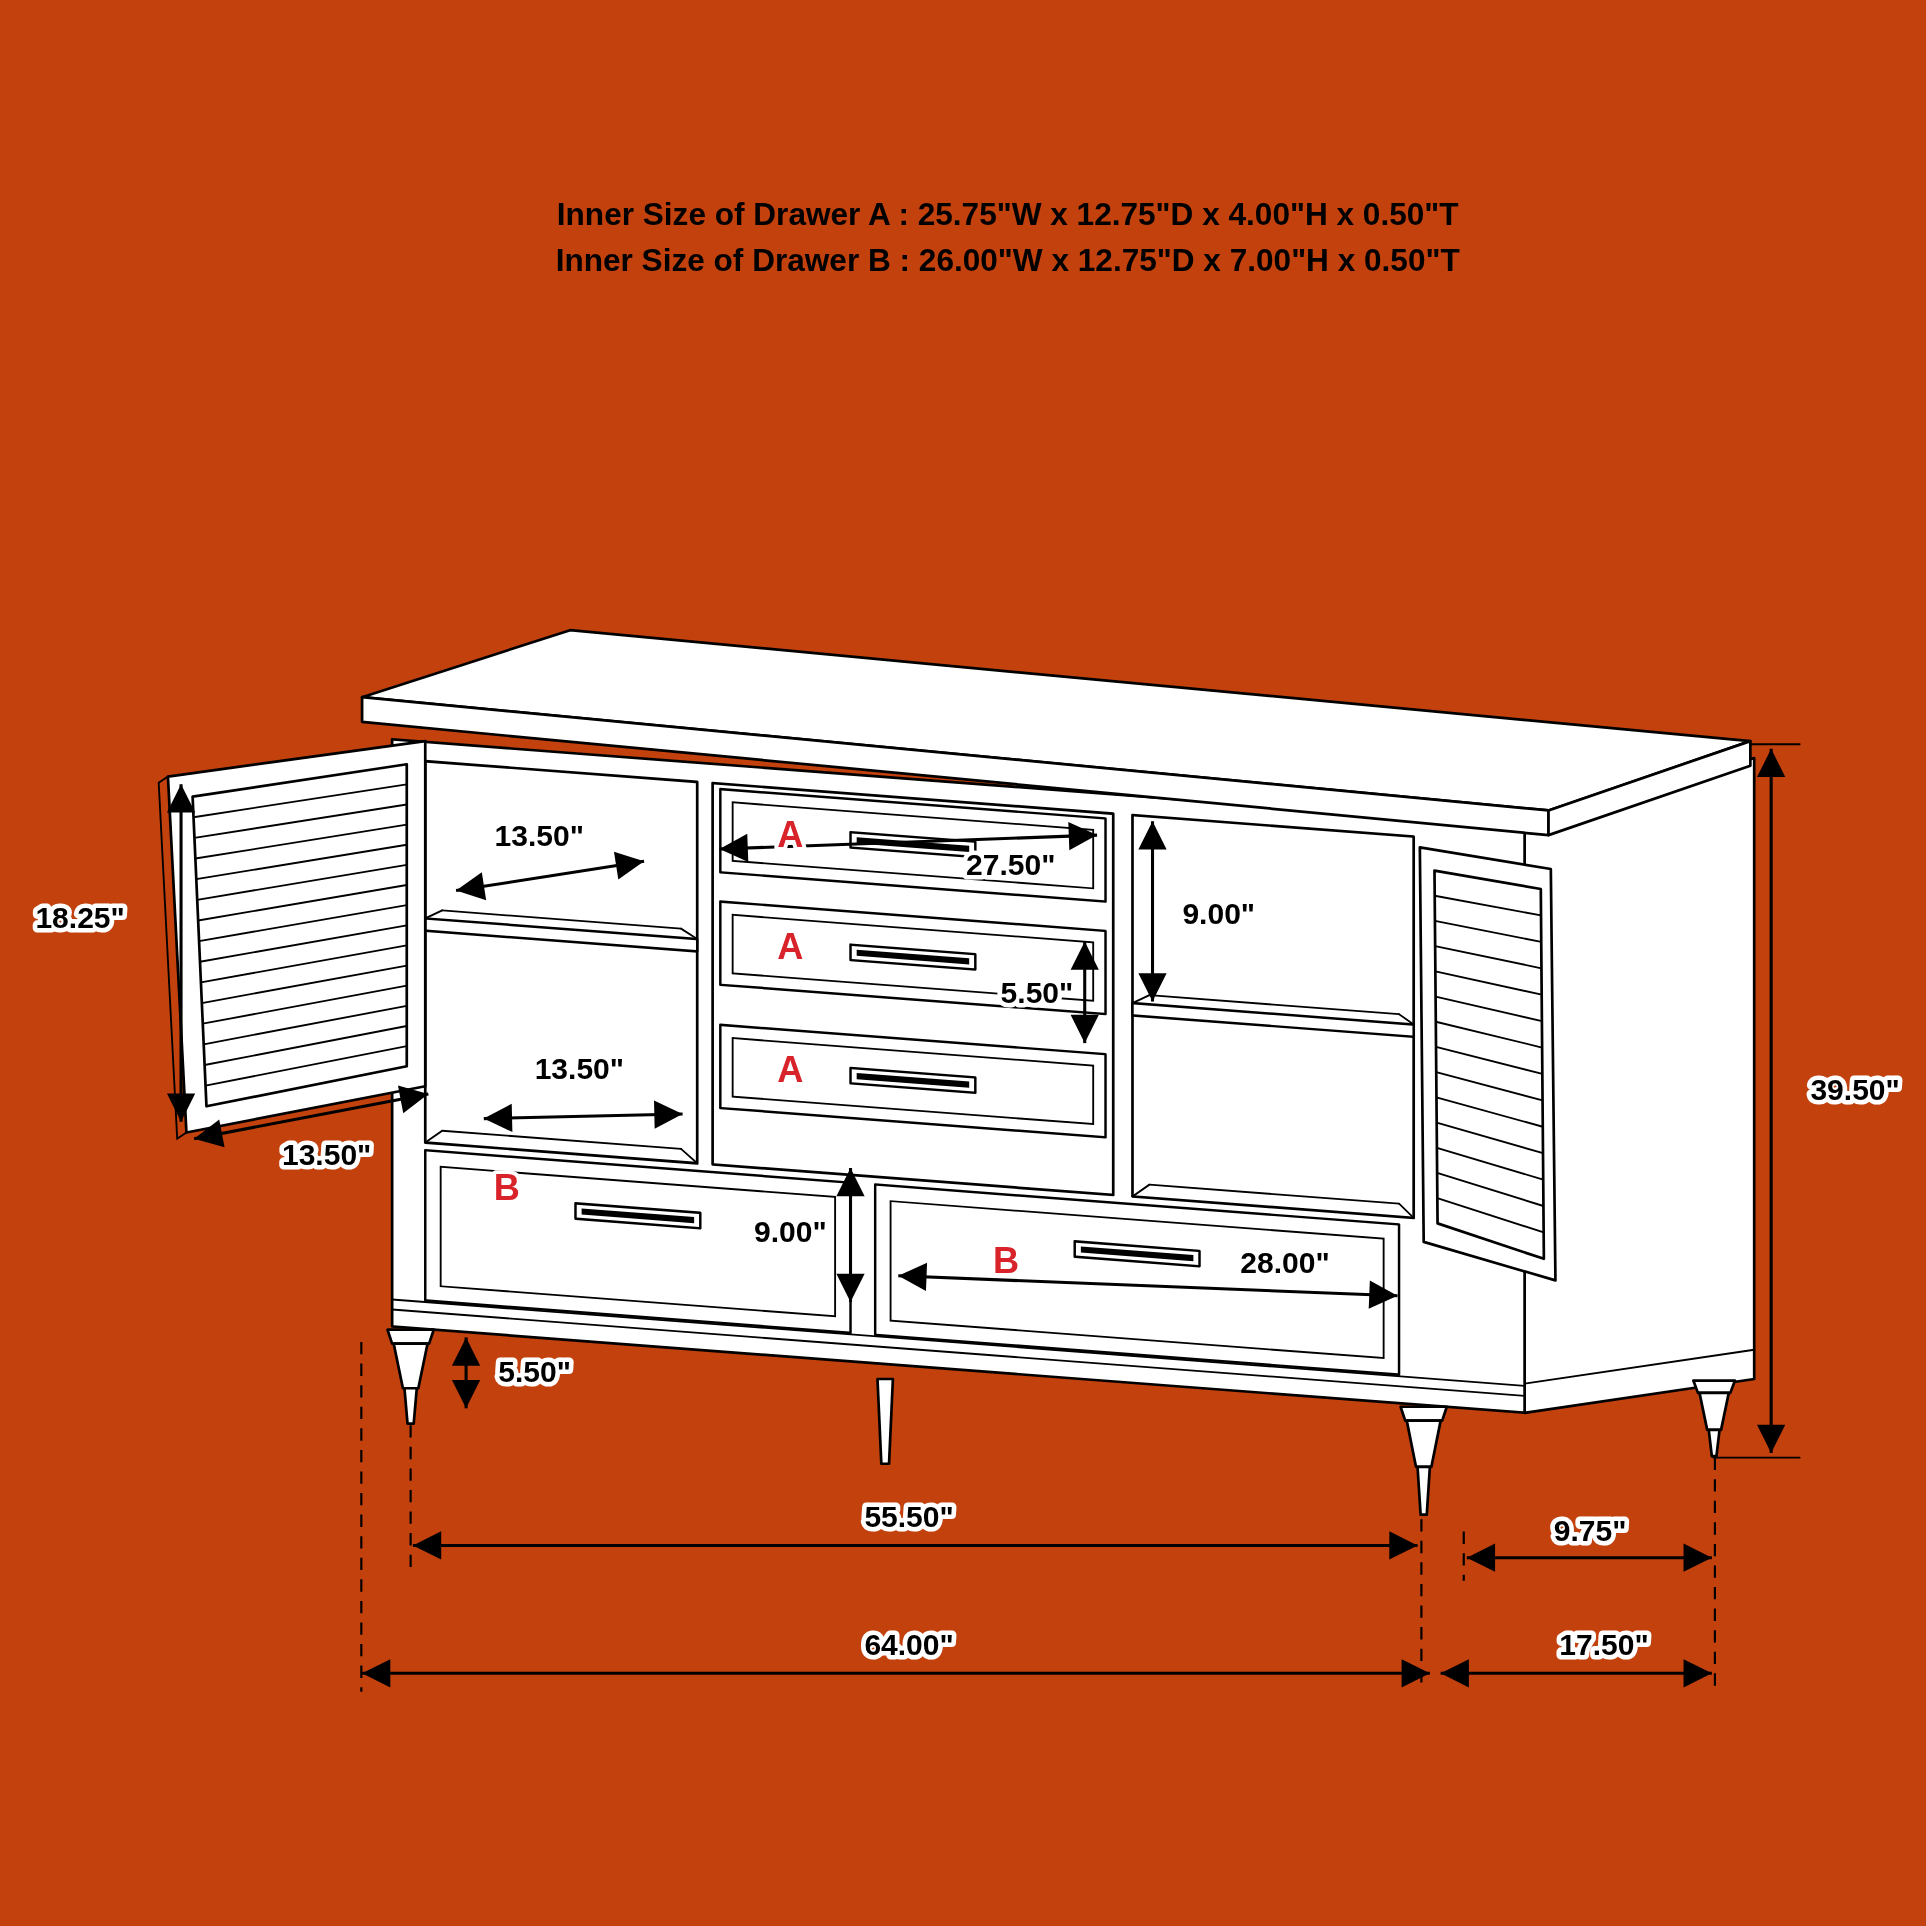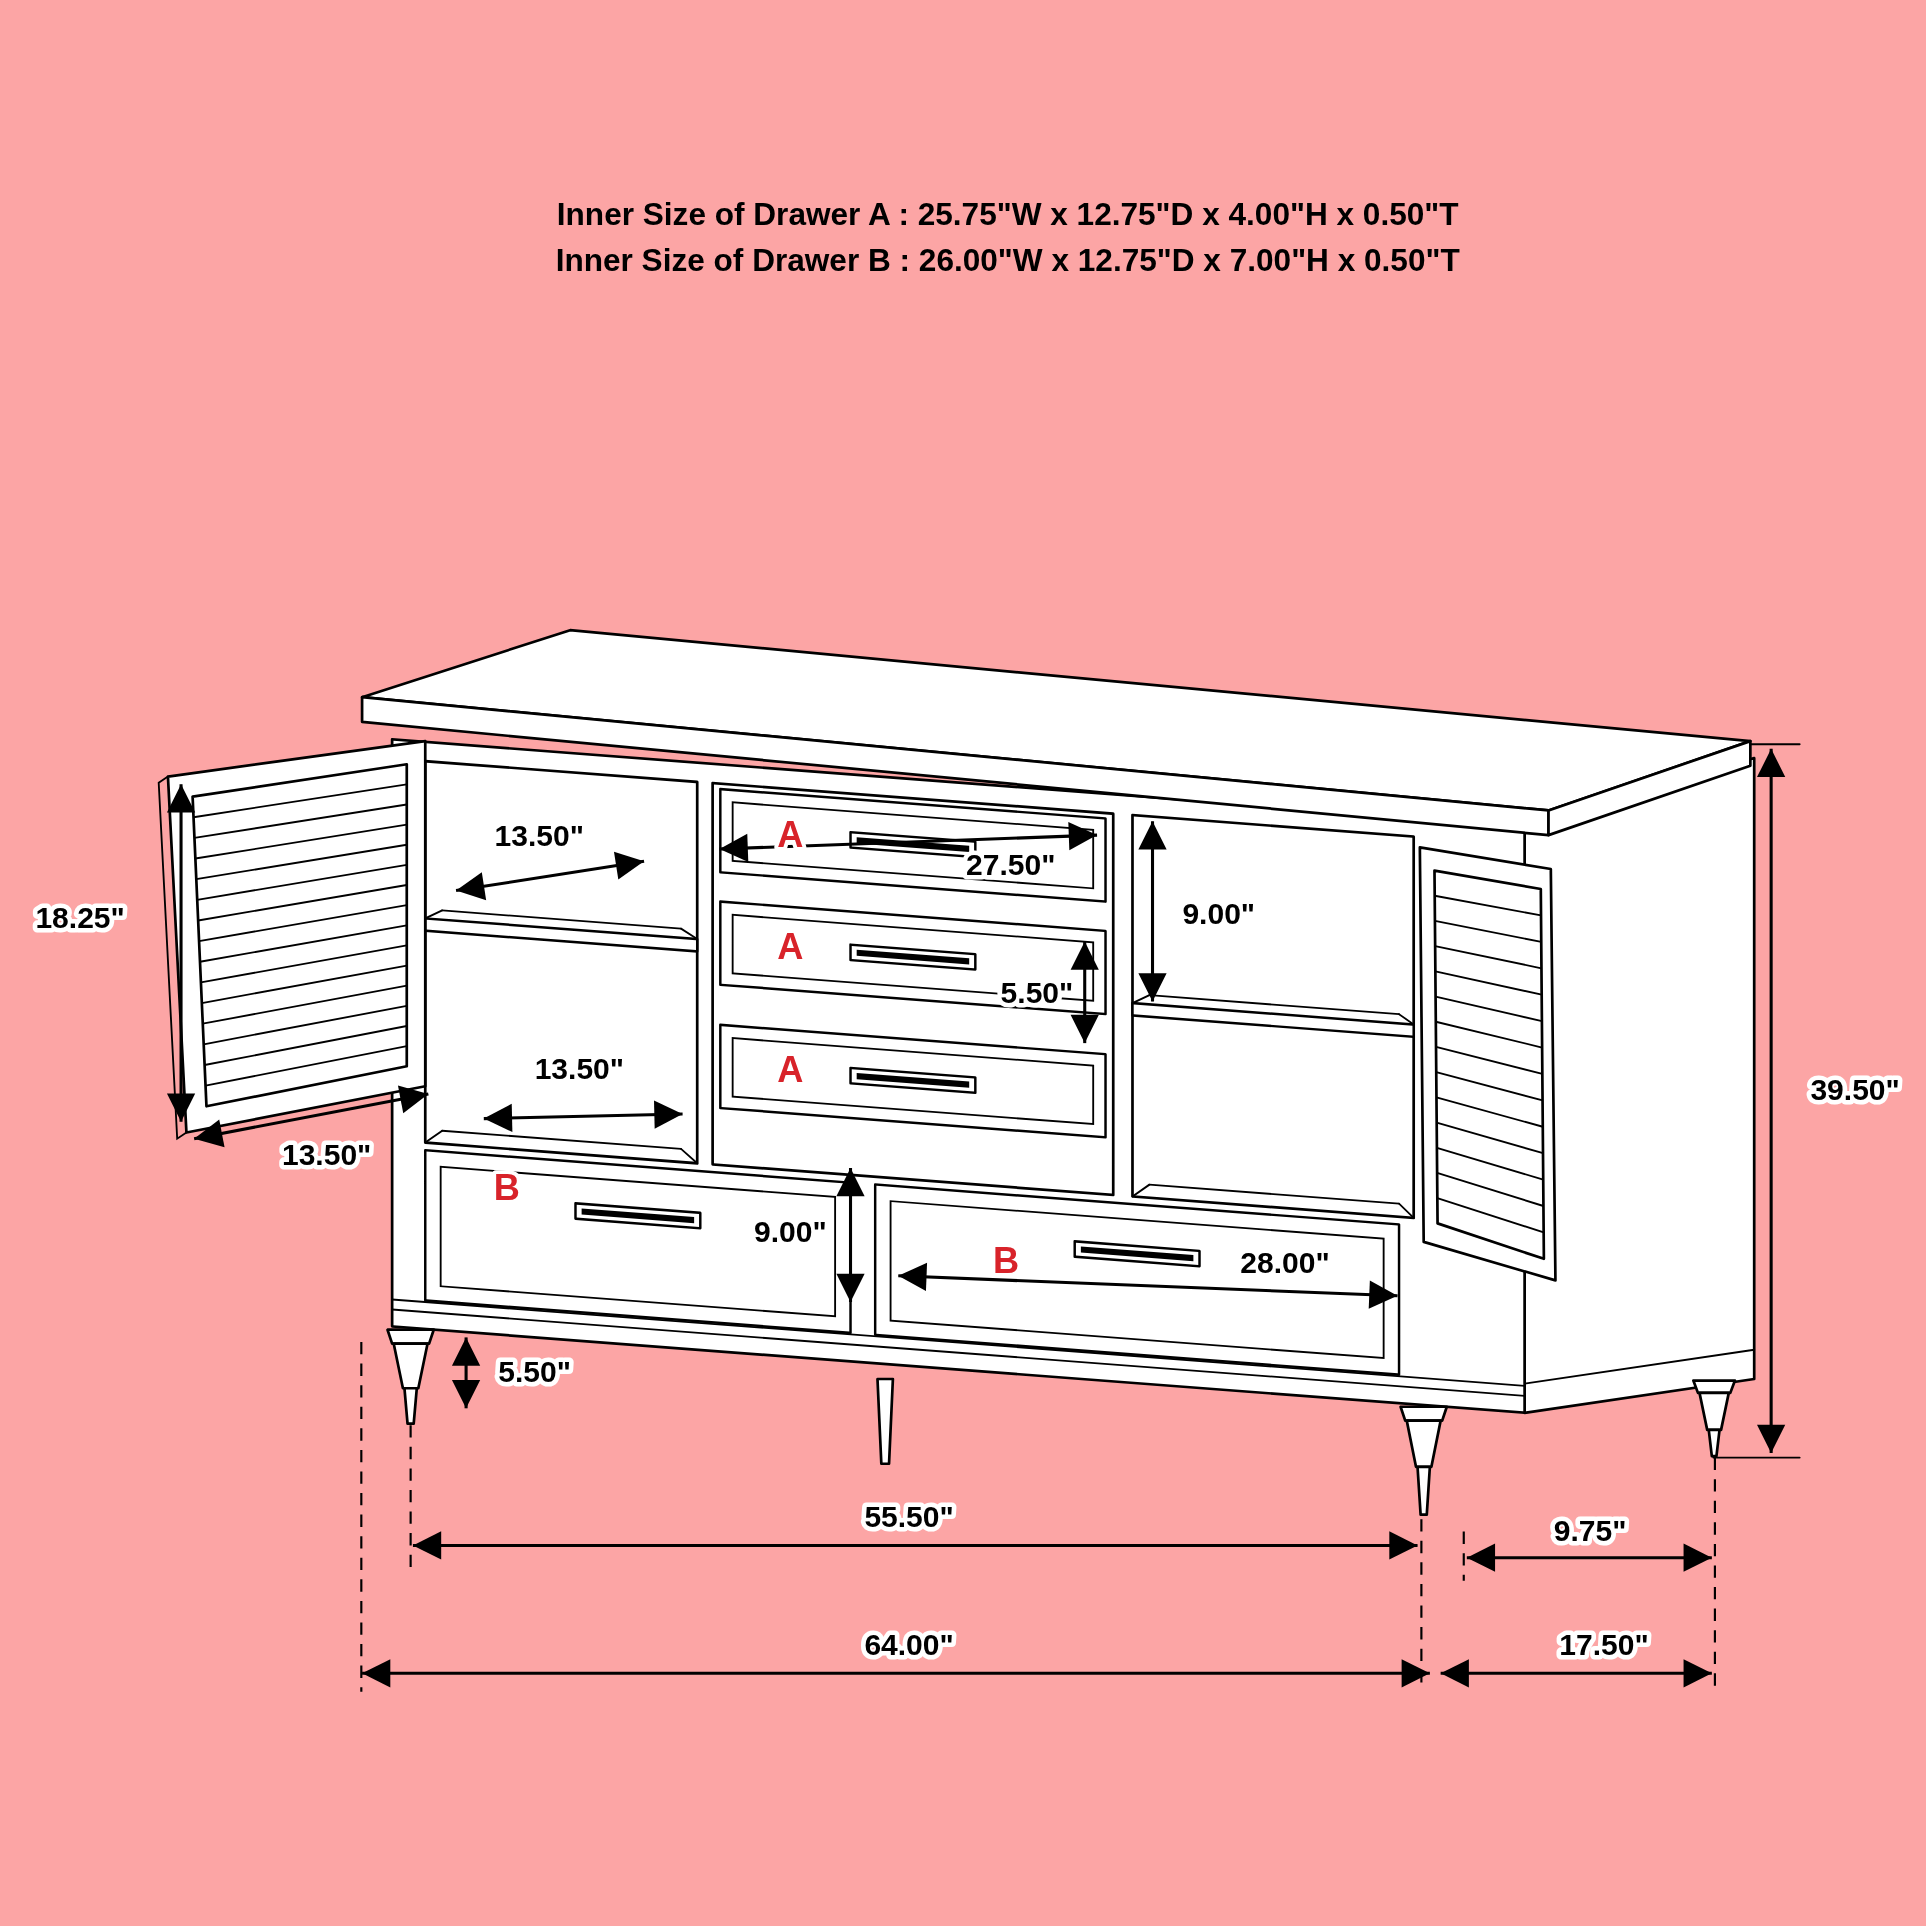--- a/index.html
+++ b/index.html
@@ -1,16 +1,16 @@
 <!DOCTYPE html>
 <html style="font-size:12.3px"><head>
 <meta charset="utf-8">
 <style>
   html,body { margin:0; padding:0; background:#ffffff; }
-  .stage { width:1926px; height:1926px; position:relative; background:#fca5a5; }
+  .stage { width:1926px; height:1926px; position:relative; background:#c2410c; }
   svg { display:block; width:1926px; height:1926px; font-family:"Liberation Sans", sans-serif; }
 
   .outline { fill:#ffffff; stroke:#000000; stroke-width:3.5; stroke-linejoin:round; }
   .panel   { fill:#ffffff; stroke:#000000; stroke-width:3.2; stroke-linejoin:round; }
   .thin    { stroke:#000000; stroke-width:2.4; fill:none; stroke-linecap:round; }
   .dim     { stroke:#000000; stroke-width:4; fill:none; }
   .dash    { stroke:#000000; stroke-width:2.8; stroke-dasharray:16 12; fill:none; }
   .bar     { fill:#000000; stroke:none; }
   .slats line { stroke:#000000; stroke-width:2.4; }
 

